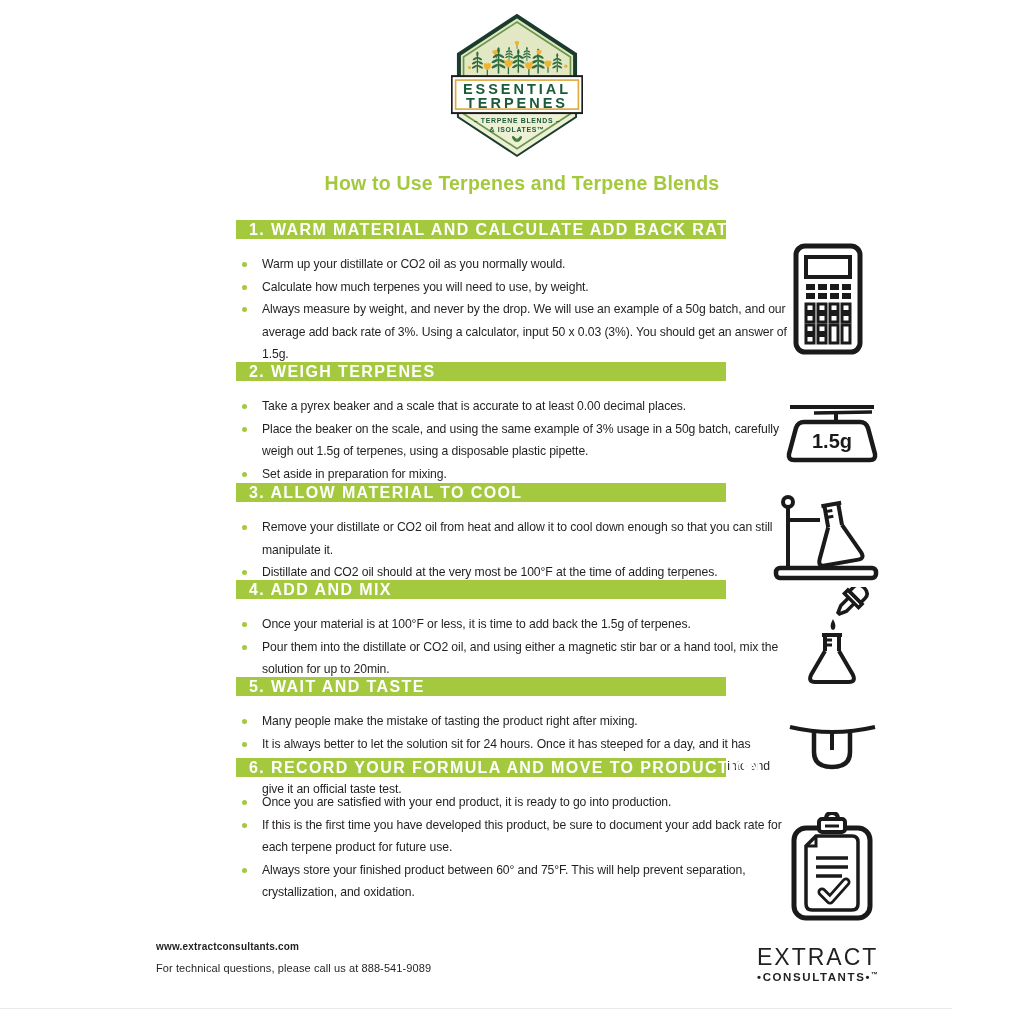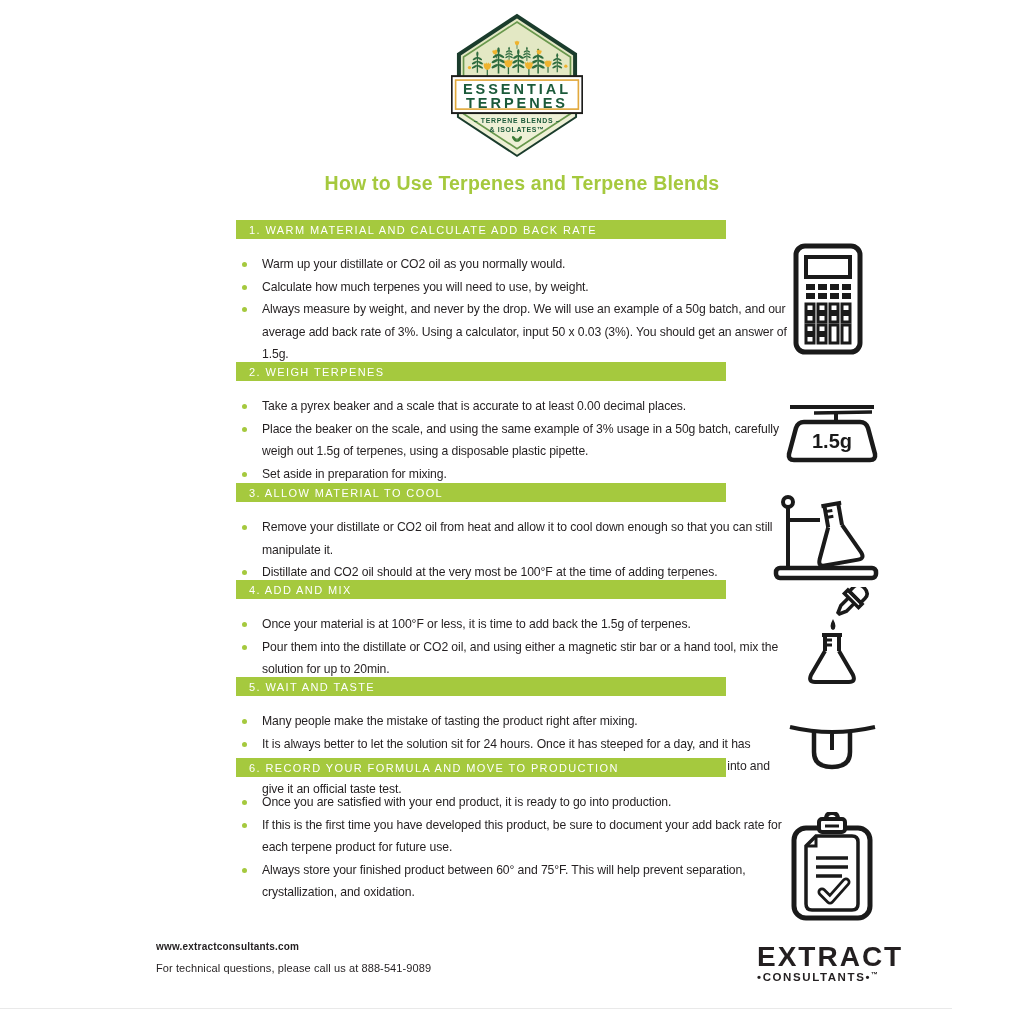--- a/index.html
+++ b/index.html
@@ -15,42 +15,42 @@
 
   
   #sections .section{position:absolute;left:236px;width:490px;}
   #sections .section:nth-of-type(1){top:220px;}
   #sections .section:nth-of-type(2){top:362px;}
   #sections .section:nth-of-type(3){top:483px;}
   #sections .section:nth-of-type(4){top:580px;}
   #sections .section:nth-of-type(5){top:677px;}
   #sections .section:nth-of-type(6){top:758px;}
   .section-bar{height:19px;background:#a5c93e;display:flex;align-items:center;padding-left:13px;}
-  .section-bar span{color:#ffffff;font-weight:normal;font-size:11px;letter-spacing:1.4px;white-space:nowrap;}
+  .section-bar span{color:#ffffff;font-weight:bold;font-size:16px;letter-spacing:1.4px;white-space:nowrap;}
   .bullets{list-style:none;margin:14px 0 0 0;padding:0 0 0 26px;width:525px;}
   .bullets li{position:relative;font-size:12.2px;line-height:22.5px;color:#231f20;letter-spacing:-0.1px;}
   .bullets li::before{content:"";position:absolute;left:-20px;top:9px;width:5px;height:5px;
                       border-radius:50%;background:#a5c93e;}
 
   
   .icon-wrap{position:absolute;}
   .icon-calculator{left:789px;top:243px;}
   .icon-scale{left:782px;top:398px;}
   .icon-flask-stand{left:770px;top:492px;}
   .icon-dropper{left:785px;top:587px;}
   .icon-tongue{left:785px;top:710px;}
   .icon-clipboard{left:786px;top:812px;}
   .icon-wrap svg{display:block;}
 
   
   .footer-left{position:absolute;left:156px;top:941px;color:#231f20;}
   .footer-website{font-size:10px;font-weight:bold;letter-spacing:.2px;margin-bottom:10px;}
   .footer-support{font-size:11px;letter-spacing:.1px;}
   .brand{position:absolute;left:757px;top:945px;width:118px;text-align:center;color:#231f20;}
-  .brand-name{font-size:28px;font-weight:bold;letter-spacing:2px;line-height:24px;}
+  .brand-name{font-size:23px;font-weight:normal;letter-spacing:2px;line-height:24px;}
   .brand-sub{font-size:11.5px;font-weight:bold;letter-spacing:1.6px;margin-top:2px;}
   .brand-tm{font-size:7px;vertical-align:4px;letter-spacing:0;}
   .page-edge{position:absolute;left:0;top:1008px;width:1024px;height:1px;background:#e9e9e9;}
 </style>
 </head>
 <body>
 
 <div class="page">
 
   <svg class="logo" viewBox="0 0 200 230" xmlns="http://www.w3.org/2000/svg">

